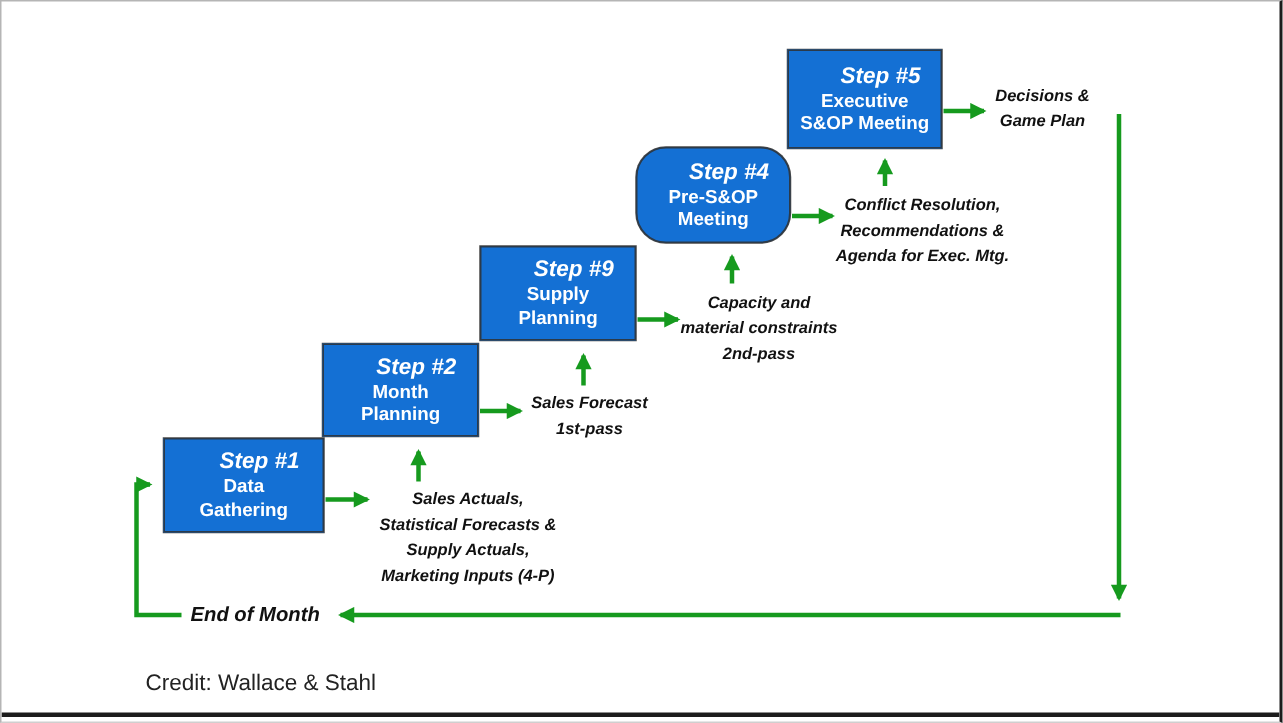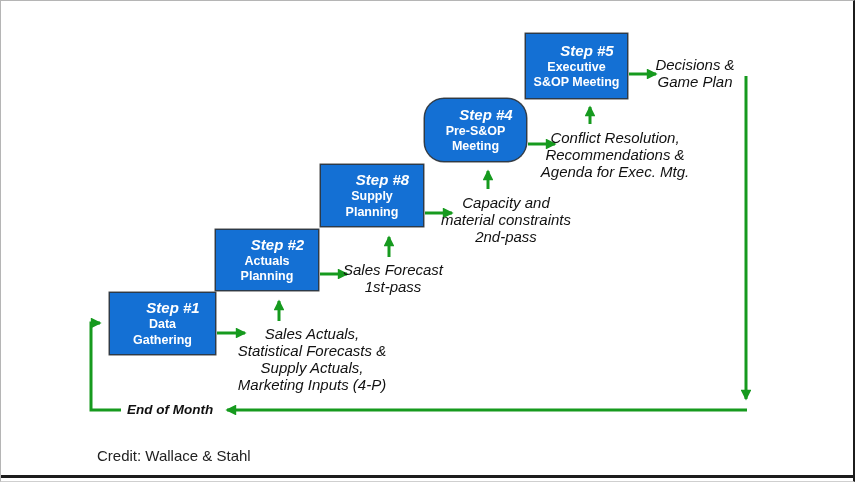--- a/index.html
+++ b/index.html
@@ -62,22 +62,22 @@
     padding-left: 21px;
   }
   .step-name {
     font-size: 12.5px;
     font-weight: bold;
     line-height: 15.5px;
     white-space: pre-line;
   }
   .output-label {
     position: absolute;
-    font-size: 15px;
-    font-weight: normal;
+    font-size: 11px;
+    font-weight: bold;
     font-style: italic;
     color: var(--label-text);
     text-align: center;
     line-height: 17px;
     white-space: pre-line;
   }
   .end-of-month {
     position: absolute;
     left: 126px;
     top: 401px;
@@ -122,25 +122,25 @@
     <path class="line" d="M120,409 H90 V322 H99" marker-end="url(#ah)"></path>
   </svg>
 
   <div class="step-box" style="left:108px; top:291px; width:107px; height:63px;">
     <div class="step-title">Step #1</div>
     <div class="step-name">Data
 Gathering</div>
   </div>
   <div class="step-box" style="left:214px; top:228px; width:104px; height:62px;">
     <div class="step-title">Step #2</div>
-    <div class="step-name">Actuals
+    <div class="step-name">Month
 Planning</div>
   </div>
   <div class="step-box" style="left:319px; top:163px; width:104px; height:63px;">
-    <div class="step-title">Step #8</div>
+    <div class="step-title">Step #9</div>
     <div class="step-name">Supply
 Planning</div>
   </div>
   <div class="step-box" style="left:423px; top:97px; width:103px; height:64px;border-radius:20px;">
     <div class="step-title">Step #4</div>
     <div class="step-name">Pre-S&amp;OP
 Meeting</div>
   </div>
   <div class="step-box" style="left:524px; top:32px; width:103px; height:66px;">
     <div class="step-title">Step #5</div>

